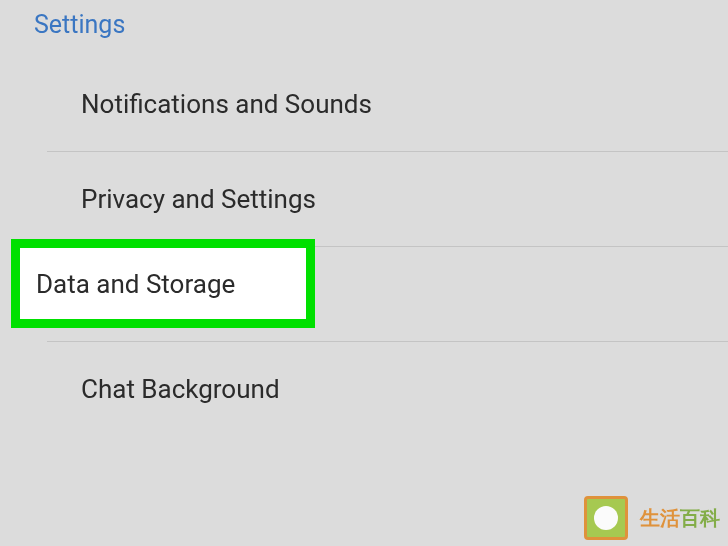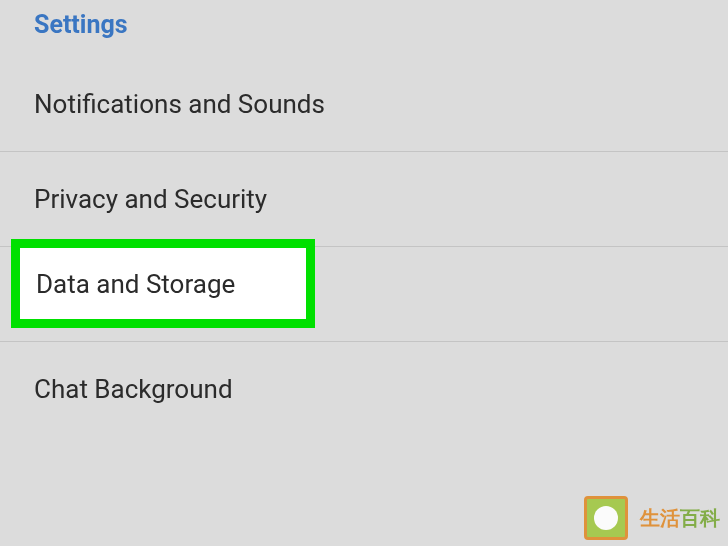--- a/index.html
+++ b/index.html
@@ -14,30 +14,31 @@
       font-family: -apple-system, BlinkMacSystemFont, "Segoe UI", Roboto, Helvetica, Arial, sans-serif;
       position: relative;
       overflow: hidden;
     }
     .header {
       padding: 10px 34px 18px 34px;
     }
     .header-title {
       color: #3a76c2;
       font-size: 25px;
-      font-weight: 700;
+      font-weight: 400;
     }
     .settings-list {
       display: flex;
       flex-direction: column;
     }
     .settings-item {
       padding: 32px 34px;
       border-top: 1px solid #c4c4c4;
       position: relative;
+      margin-left: 47px;
     }
     .settings-item:first-child {
       border-top: none;
     }
     .settings-item-label {
       color: #2b2b2b;
       font-size: 26px;
       font-weight: 400;
     }
     .highlight-box {
@@ -110,21 +111,21 @@
 
 <div class="header">
   <div class="header-title">Settings</div>
 </div>
 
 <div class="settings-list">
   <div class="settings-item">
     <span class="settings-item-label">Notifications and Sounds</span>
   </div>
   <div class="settings-item">
-    <span class="settings-item-label">Privacy and Security</span>
+    <span class="settings-item-label">Privacy and Settings</span>
   </div>
   <div class="settings-item">
     <span class="settings-item-label">Data and Storage</span>
   </div>
   <div class="settings-item">
     <span class="settings-item-label">Chat Background</span>
   </div>
 </div>
 
 <div class="highlight-box">

